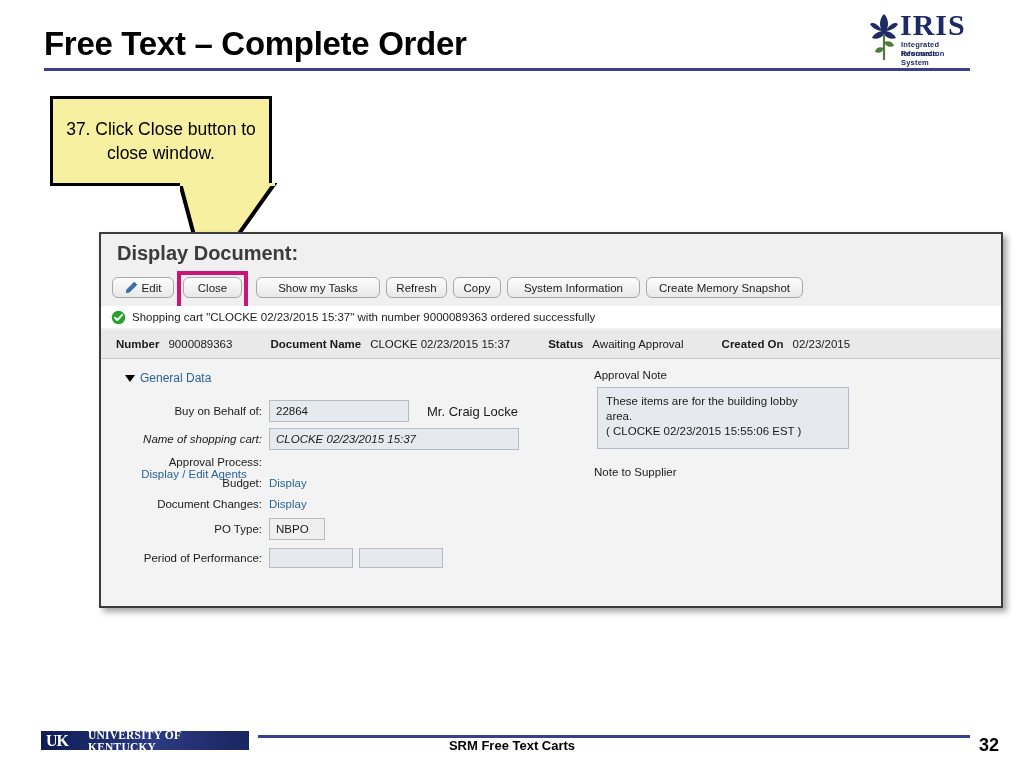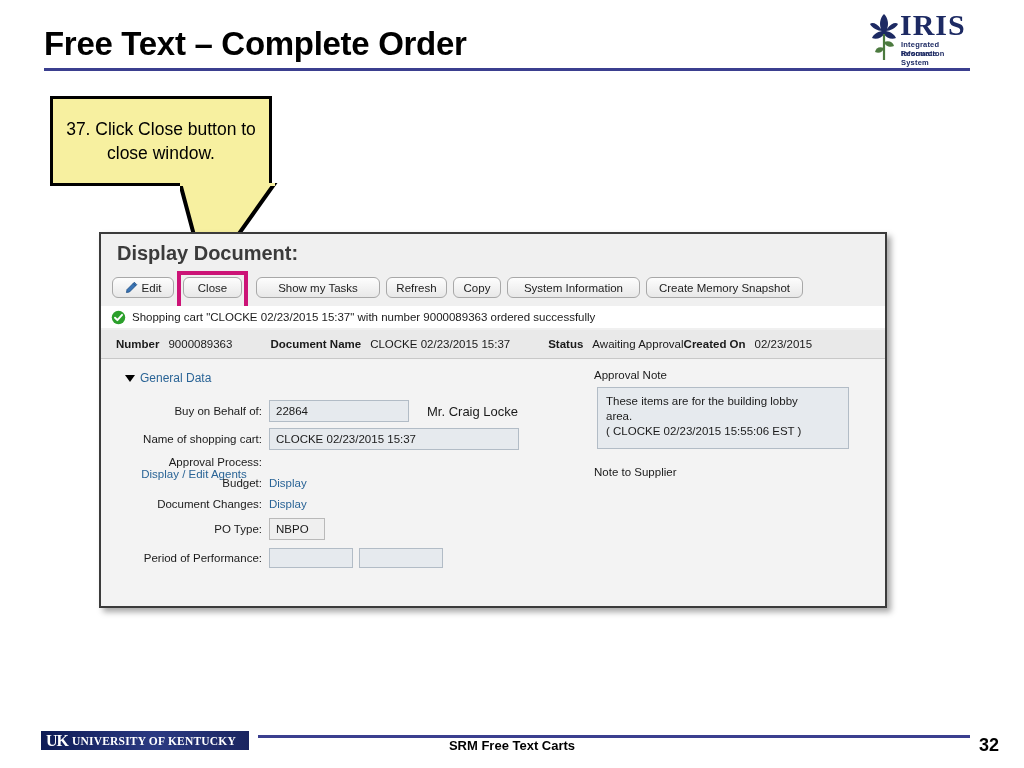--- a/index.html
+++ b/index.html
@@ -42,21 +42,21 @@
     background:#f7f0a0;border:3px solid #000;box-sizing:border-box;
     display:flex;align-items:center;justify-content:center;text-align:center;
   }
   #callout-text{
     font-size:17.5px;line-height:24px;color:#000;padding:0 12px;
   }
   #callout-tail{position:absolute;left:180px;top:183px;width:120px;height:100px;}
 
   
   #app-window{
-    position:absolute;left:99px;top:232px;width:788px;height:376px;
+    position:absolute;left:99px;top:232px;width:904px;height:376px;
     background:#f0f0f0;border:2px solid #3b3b3b;box-sizing:border-box;
     box-shadow:4px 4px 6px rgba(0,0,0,.35);
     font-size:11.5px;color:#1a1a1a;overflow:hidden;
   }
 
   
   #window-heading{
     position:absolute;left:16px;top:8px;
     font-size:20px;font-weight:bold;color:#3b3b3b;
   }
@@ -101,21 +101,21 @@
     display:flex;align-items:center;white-space:nowrap;
   }
   .sum-label{font-weight:bold;font-size:11.5px;color:#1a1a1a;}
   .sum-value{font-size:11.5px;color:#1a1a1a;}
   #sum-number-label{margin-left:15px;}
   #sum-number-value{margin-left:9px;}
   #sum-docname-label{margin-left:38px;}
   #sum-docname-value{margin-left:9px;}
   #sum-status-label{margin-left:38px;}
   #sum-status-value{margin-left:9px;}
-  #sum-created-label{}
+  #sum-created-label{margin-left:38px;}
   #sum-created-value{margin-left:9px;}
 
   
   #body-panel{
     position:absolute;left:0;top:125px;width:100%;bottom:0;background:#f3f3f3;
   }
   #general-data-row{
     position:absolute;left:24px;top:12px;display:flex;align-items:center;gap:5px;
   }
   #triangle-icon{width:0;height:0;border-left:5px solid transparent;
@@ -131,21 +131,21 @@
   .f-input{
     background:#e6eaee;border:1px solid #b2bcc6;box-sizing:border-box;
     font-size:11.5px;color:#1a1a1a;padding:2px 6px;
     display:flex;align-items:center;
   }
   .f-link{color:#2a6496;font-size:11.5px;}
   .f-static{font-size:13px;color:#1a1a1a;margin-left:18px;}
 
   #row-behalf{left:18px;top:41px;}
   #inp-behalf{width:140px;height:22px;}
-  #row-cartname{left:18px;top:69px;}
+  #row-cartname{left:18px;top:69px;font-style:italic;}
   #inp-cartname{width:250px;height:22px;}
   #row-approval{left:18px;top:97px;flex-direction:column;}
   #row-budget{left:18px;top:118px;}
   #row-docchanges{left:18px;top:139px;}
   #row-potype{left:18px;top:159px;}
   #inp-potype{width:56px;height:22px;background:#efefef;border:1px solid #b9b9b9;}
   #row-period{left:18px;top:189px;}
   #inp-period1{width:84px;height:20px;margin-right:6px;}
   #inp-period2{width:84px;height:20px;}
 
@@ -169,21 +169,21 @@
     position:absolute;left:41px;top:731px;width:208px;height:19px;
     background:linear-gradient(90deg,#0e1b55 0%,#2b3a82 55%,#1a2560 100%);
     display:flex;align-items:center;
   }
   #uk-mark{
     color:#fff;font-family:"Liberation Serif", serif;font-weight:bold;
     font-size:16px;margin-left:5px;letter-spacing:-1px;
   }
   #uk-name{
     color:#fff;font-family:"Liberation Serif", serif;font-weight:bold;
-    font-size:11.5px;margin-left:4px;letter-spacing:.2px;
+    font-size:11.5px;margin-left:20px;letter-spacing:.2px;
   }
   #footer-center{
     position:absolute;left:0;top:738px;width:1024px;text-align:center;
     font-size:13px;font-weight:bold;color:#000;
   }
   #page-number{
     position:absolute;right:25px;top:735px;font-size:18px;font-weight:bold;color:#000;
   }
 </style>
 </head>

